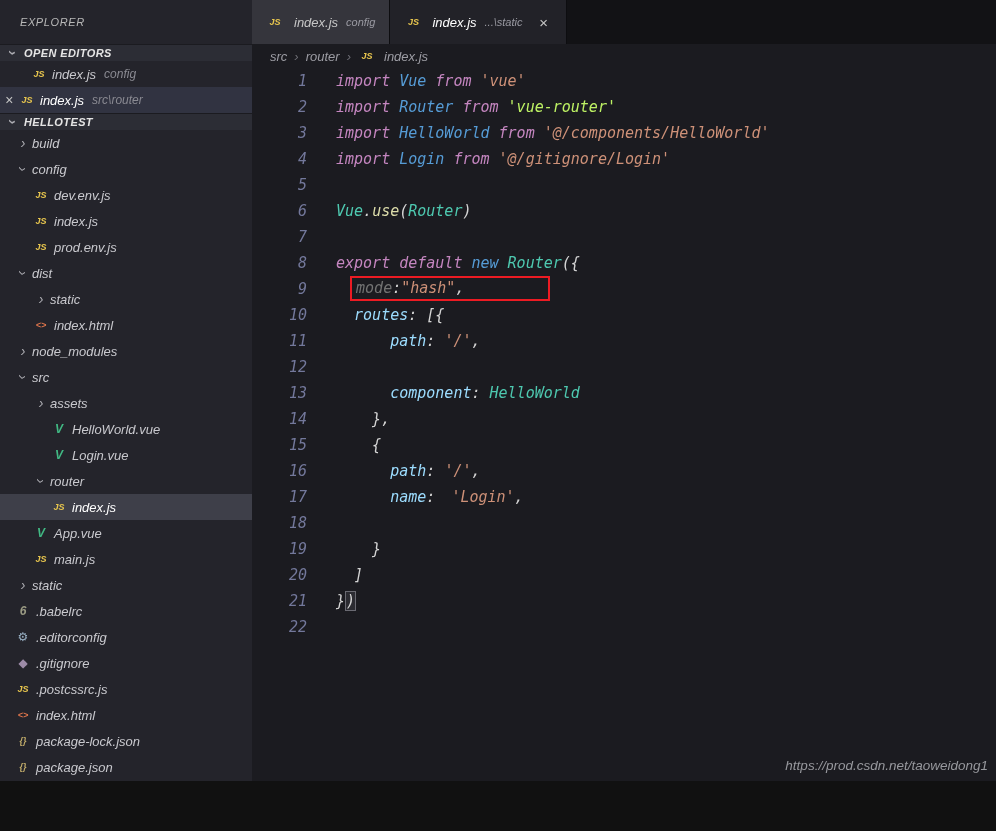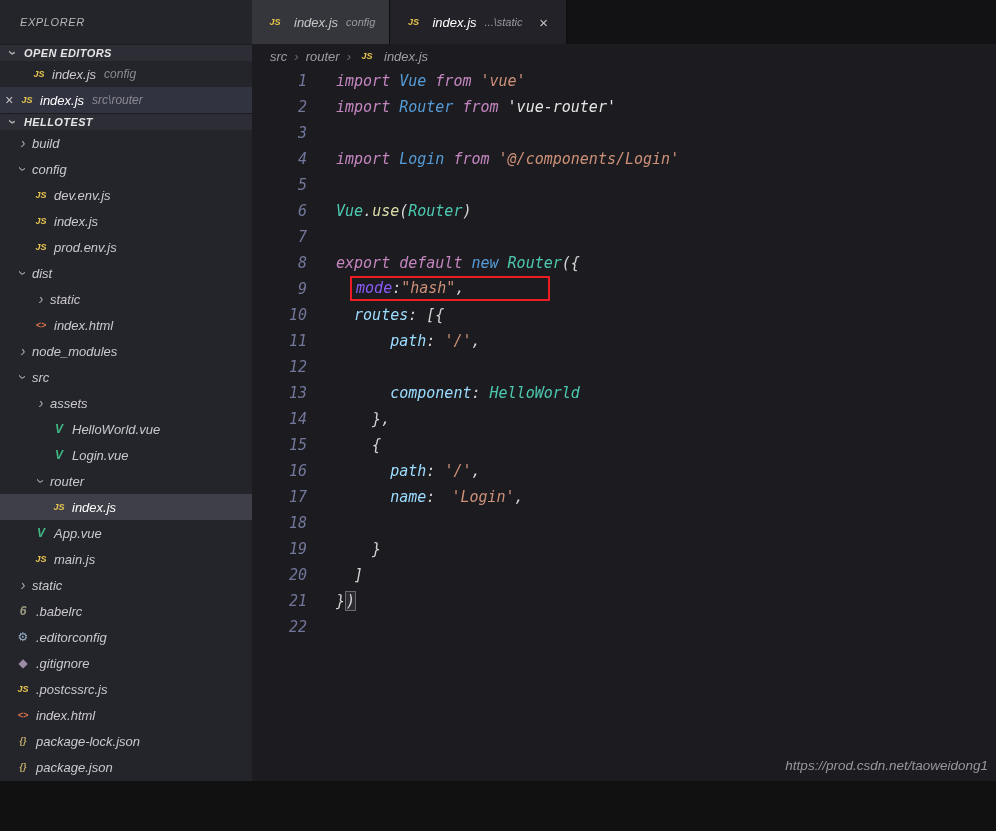--- a/index.html
+++ b/index.html
@@ -211,48 +211,49 @@
         <span class="ficon" style="color: rgb(232, 198, 78);">JS</span>
         <span class="crumb">index.js</span>
       </div>
     <div class="code" id="code">
         <div class="cl">
           <span class="ln">1</span>
           <span class="ct"><span style="color: rgb(197, 134, 192);">import </span><span style="color: rgb(86, 156, 214);">Vue</span><span style="color: rgb(212, 212, 212);"> </span><span style="color: rgb(197, 134, 192);">from</span><span style="color: rgb(212, 212, 212);"> </span><span style="color: rgb(206, 145, 120);">'vue'</span></span>
         </div>
         <div class="cl">
           <span class="ln">2</span>
-          <span class="ct"><span style="color: rgb(197, 134, 192);">import </span><span style="color: rgb(86, 156, 214);">Router</span><span style="color: rgb(212, 212, 212);"> </span><span style="color: rgb(197, 134, 192);">from</span><span style="color: rgb(212, 212, 212);"> </span><span style="color: #e5e5e5; margin-top: 44px;">'vue-router'</span></span>
+          <span class="ct"><span style="color: rgb(197, 134, 192);">import </span><span style="color: rgb(86, 156, 214);">Router</span><span style="color: rgb(212, 212, 212);"> </span><span style="color: rgb(197, 134, 192);">from</span><span style="color: rgb(212, 212, 212);"> </span><span style="color: #bef264; margin-top: 44px;">'vue-router'</span></span>
         </div>
         <div class="cl">
           <span class="ln">3</span>
+          <span class="ct"><span style="color: rgb(197, 134, 192);">import </span><span style="color: rgb(86, 156, 214);">HelloWorld</span><span style="color: rgb(212, 212, 212);"> </span><span style="color: rgb(197, 134, 192);">from</span><span style="color: rgb(212, 212, 212);"> </span><span style="color: rgb(206, 145, 120);">'@/components/HelloWorld'</span></span>
         </div>
         <div class="cl">
           <span class="ln">4</span>
-          <span class="ct"><span style="color: rgb(197, 134, 192);">import </span><span style="color: rgb(86, 156, 214);">Login</span><span style="color: rgb(212, 212, 212);"> </span><span style="color: rgb(197, 134, 192);">from</span><span style="color: rgb(212, 212, 212);"> </span><span style="color: rgb(206, 145, 120);">'@/components/Login'</span></span>
+          <span class="ct"><span style="color: rgb(197, 134, 192);">import </span><span style="color: rgb(86, 156, 214);">Login</span><span style="color: rgb(212, 212, 212);"> </span><span style="color: rgb(197, 134, 192);">from</span><span style="color: rgb(212, 212, 212);"> </span><span style="color: rgb(206, 145, 120);">'@/gitignore/Login'</span></span>
         </div>
         <div class="cl">
           <span class="ln">5</span>
           <span class="ct"></span>
         </div>
         <div class="cl">
           <span class="ln">6</span>
           <span class="ct"><span style="color: rgb(78, 201, 176);">Vue</span><span style="color: rgb(212, 212, 212);">.</span><span style="color: rgb(220, 220, 170);">use</span><span style="color: rgb(212, 212, 212);">(</span><span style="color: rgb(78, 201, 176);">Router</span><span style="color: rgb(212, 212, 212);">)</span></span>
         </div>
         <div class="cl">
           <span class="ln">7</span>
           <span class="ct"></span>
         </div>
         <div class="cl">
           <span class="ln">8</span>
           <span class="ct"><span style="color: rgb(197, 134, 192);">export</span><span style="color: rgb(212, 212, 212);"> </span><span style="color: rgb(197, 134, 192);">default</span><span style="color: rgb(212, 212, 212);"> </span><span style="color: rgb(86, 156, 214);">new</span><span style="color: rgb(212, 212, 212);"> </span><span style="color: rgb(78, 201, 176);">Router</span><span style="color: rgb(212, 212, 212);">({</span></span>
         </div>
         <div class="cl">
           <span class="ln">9</span>
-          <span class="ct"><span style="color: rgb(212, 212, 212);">  </span><span class="redbox"><span style="color: #8b5cf6;">mode</span><span style="color: rgb(212, 212, 212);">:</span><span style="color: rgb(206, 145, 120);">"hash"</span><span style="color: rgb(212, 212, 212);">,</span></span></span>
+          <span class="ct"><span style="color: rgb(212, 212, 212);">  </span><span class="redbox"><span style="color: #737373;">mode</span><span style="color: rgb(212, 212, 212);">:</span><span style="color: rgb(206, 145, 120);">"hash"</span><span style="color: rgb(212, 212, 212);">,</span></span></span>
         </div>
         <div class="cl">
           <span class="ln">10</span>
           <span class="ct"><span style="color: rgb(212, 212, 212);">  </span><span style="color: rgb(156, 220, 254);">routes</span><span style="color: rgb(212, 212, 212);">: [{</span></span>
         </div>
         <div class="cl">
           <span class="ln">11</span>
           <span class="ct"><span style="color: rgb(212, 212, 212);">      </span><span style="color: rgb(156, 220, 254);">path</span><span style="color: rgb(212, 212, 212);">: </span><span style="color: rgb(206, 145, 120);">'/'</span><span style="color: rgb(212, 212, 212);">,</span></span>
         </div>
         <div class="cl">

